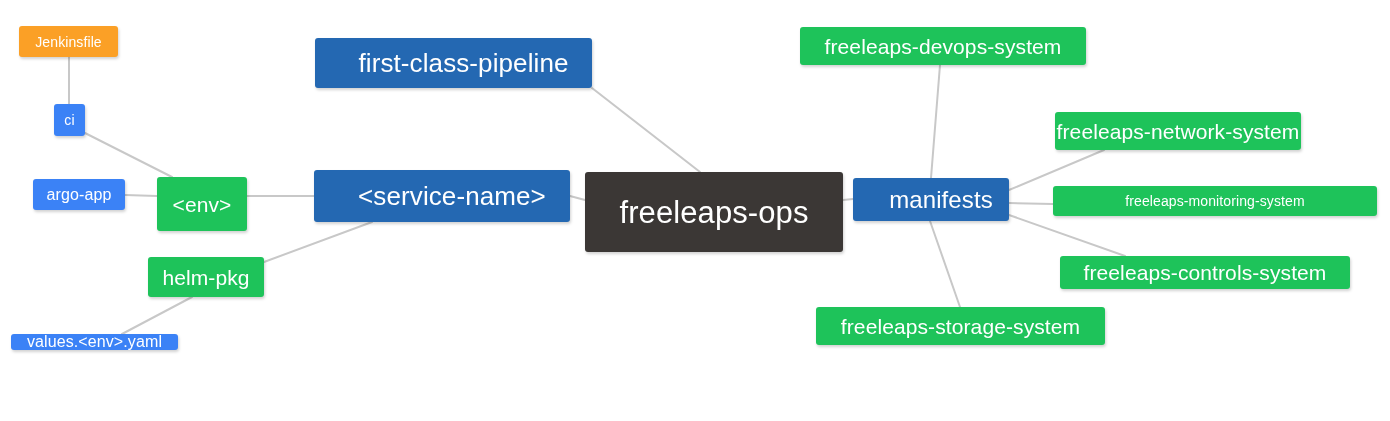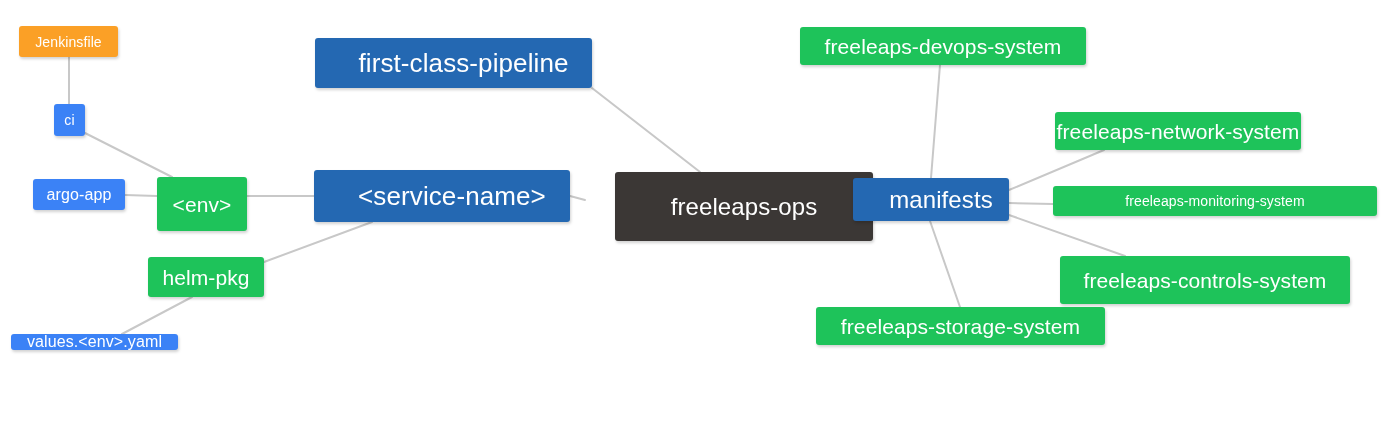--- a/index.html
+++ b/index.html
@@ -63,29 +63,29 @@
       <line x1="85" y1="133" x2="172" y2="177" stroke="#c8c8c8" stroke-width="2" stroke-linecap="round"></line>
       <line x1="69" y1="57" x2="69" y2="104" stroke="#c8c8c8" stroke-width="2" stroke-linecap="round"></line>
       <line x1="122" y1="334" x2="192" y2="297" stroke="#c8c8c8" stroke-width="2" stroke-linecap="round"></line>
       <line x1="931" y1="178" x2="940" y2="65" stroke="#c8c8c8" stroke-width="2" stroke-linecap="round"></line>
       <line x1="1009" y1="190" x2="1104" y2="150" stroke="#c8c8c8" stroke-width="2" stroke-linecap="round"></line>
       <line x1="1009" y1="203" x2="1053" y2="204" stroke="#c8c8c8" stroke-width="2" stroke-linecap="round"></line>
       <line x1="1009" y1="215" x2="1125" y2="256" stroke="#c8c8c8" stroke-width="2" stroke-linecap="round"></line>
       <line x1="930" y1="221" x2="960" y2="307" stroke="#c8c8c8" stroke-width="2" stroke-linecap="round"></line>
     </svg>
   <div id="nodes">
-      <div class="node n-root" style="left: 615px; top: 172px; width: 258px; height: 69px; font-size: 24px;">freeleaps-ops</div>
+      <div class="node n-root" style="left: 585px; top: 172px; width: 258px; height: 80px; font-size: 31px;">freeleaps-ops</div>
       <div class="node n-blue" style="left: 314px; top: 170px; width: 256px; height: 52px; font-size: 26px;">&lt;service-name&gt;</div>
       <div class="node n-blue" style="left: 315px; top: 38px; width: 277px; height: 50px; font-size: 26px;">first-class-pipeline</div>
       <div class="node n-blue" style="left: 853px; top: 178px; width: 156px; height: 43px; font-size: 24px;">manifests</div>
       <div class="node n-green" style="left: 157px; top: 177px; width: 90px; height: 54px; font-size: 21px;">&lt;env&gt;</div>
       <div class="node n-green" style="left: 148px; top: 257px; width: 116px; height: 40px; font-size: 21px;">helm-pkg</div>
       <div class="node n-red" style="left: 54px; top: 104px; width: 31px; height: 32px; font-size: 14px;">ci</div>
       <div class="node n-red" style="left: 33px; top: 179px; width: 92px; height: 31px; font-size: 16px;">argo-app</div>
       <div class="node n-red" style="left: 11px; top: 334px; width: 167px; height: 16px; font-size: 16px;">values.&lt;env&gt;.yaml</div>
       <div class="node n-orange" style="left: 19px; top: 26px; width: 99px; height: 31px; font-size: 14px;">Jenkinsfile</div>
       <div class="node n-green" style="left: 800px; top: 27px; width: 286px; height: 38px; font-size: 21px;">freeleaps-devops-system</div>
       <div class="node n-green" style="left: 1055px; top: 112px; width: 246px; height: 38px; font-size: 21px;">freeleaps-network-system</div>
       <div class="node n-green" style="left: 1053px; top: 186px; width: 324px; height: 30px; font-size: 14px;">freeleaps-monitoring-system</div>
-      <div class="node n-green" style="left: 1060px; top: 256px; width: 290px; height: 48px; font-size: 21px;">freeleaps-controls-system</div>
+      <div class="node n-green" style="left: 1060px; top: 256px; width: 290px; height: 33px; font-size: 21px;">freeleaps-controls-system</div>
       <div class="node n-green" style="left: 816px; top: 307px; width: 289px; height: 38px; font-size: 21px;">freeleaps-storage-system</div>
     </div>
 </div>
 
 </body></html>

